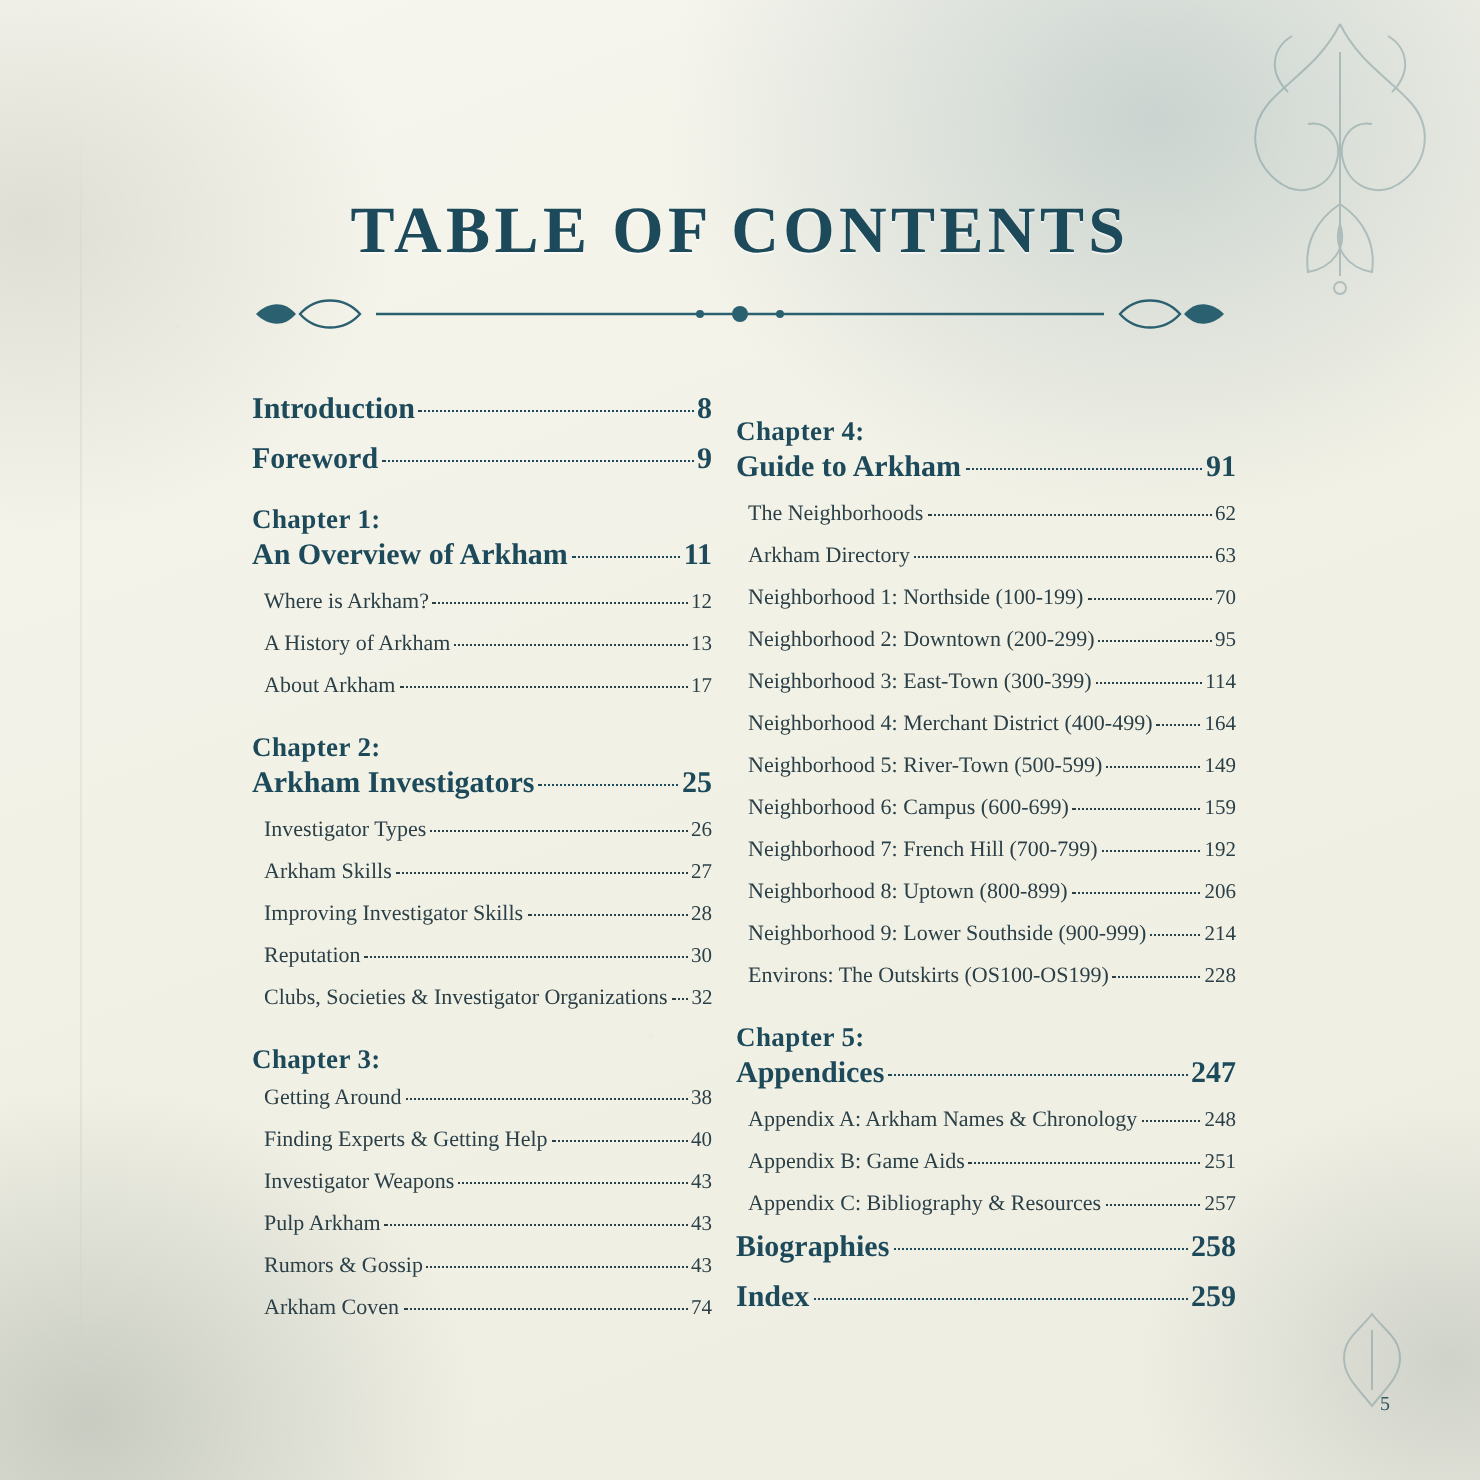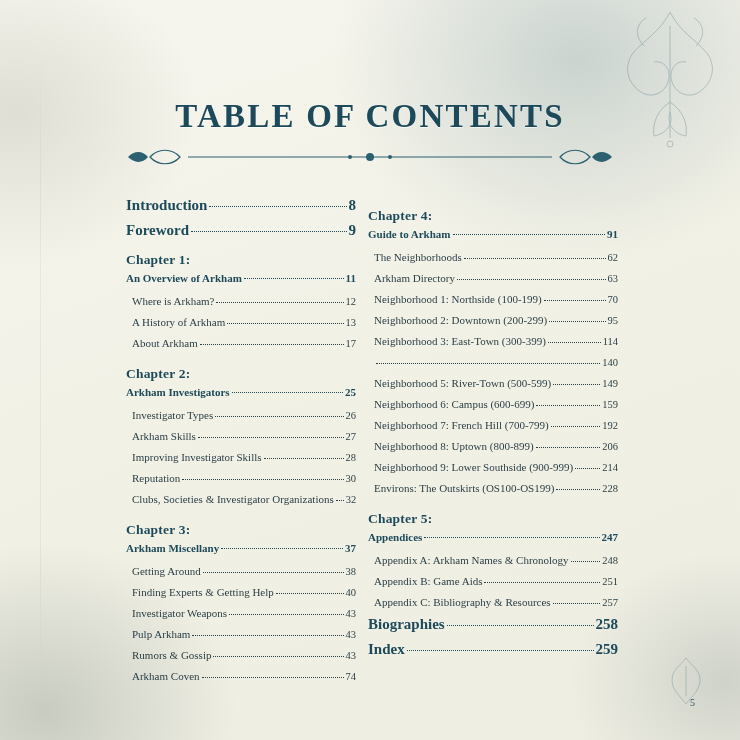--- a/index.html
+++ b/index.html
@@ -91,21 +91,21 @@
     line-height: 16px;
     letter-spacing: 0.2px;
     margin-top: 12px;
     margin-bottom: 1px;
   }
   .chapter-title-row {
     display: flex;
     align-items: baseline;
     color: #1d4a5a;
     font-weight: bold;
-    font-size: 11px;
+    font-size: 15px;
     line-height: 18px;
     margin-bottom: 4px;
     justify-content: space-between;
   }
   .major-row {
     display: flex;
     align-items: baseline;
     color: #1d4a5a;
     font-weight: bold;
     font-size: 15px;
@@ -274,25 +274,20 @@
             <span class="page-num">30</span>
           </div>
           <div class="sub-row">
             <span class="entry-label">Clubs, Societies &amp; Investigator Organizations</span>
             <span class="leader"></span>
             <span class="page-num">32</span>
           </div>
         </div>
         <div class="chapter-block">
           <div class="chapter-head">Chapter 3:</div>
-          <div class="chapter-title-row">
-            <span class="entry-label">Arkham Miscellany</span>
-            <span class="leader"></span>
-            <span class="page-num">37</span>
-          </div>
           <div class="sub-row">
             <span class="entry-label">Getting Around</span>
             <span class="leader"></span>
             <span class="page-num">38</span>
           </div>
           <div class="sub-row">
             <span class="entry-label">Finding Experts &amp; Getting Help</span>
             <span class="leader"></span>
             <span class="page-num">40</span>
           </div>
@@ -345,22 +340,23 @@
             <span class="entry-label">Neighborhood 2: Downtown (200-299)</span>
             <span class="leader"></span>
             <span class="page-num">95</span>
           </div>
           <div class="sub-row">
             <span class="entry-label">Neighborhood 3: East-Town (300-399)</span>
             <span class="leader"></span>
             <span class="page-num">114</span>
           </div>
           <div class="sub-row">
-            <span class="leader"></span>
-            <span class="page-num">140</span>
+            <span class="entry-label">Neighborhood 4: Merchant District (400-499)</span>
+            <span class="leader"></span>
+            <span class="page-num">164</span>
           </div>
           <div class="sub-row">
             <span class="entry-label">Neighborhood 5: River-Town (500-599)</span>
             <span class="leader"></span>
             <span class="page-num">149</span>
           </div>
           <div class="sub-row">
             <span class="entry-label">Neighborhood 6: Campus (600-699)</span>
             <span class="leader"></span>
             <span class="page-num">159</span>

